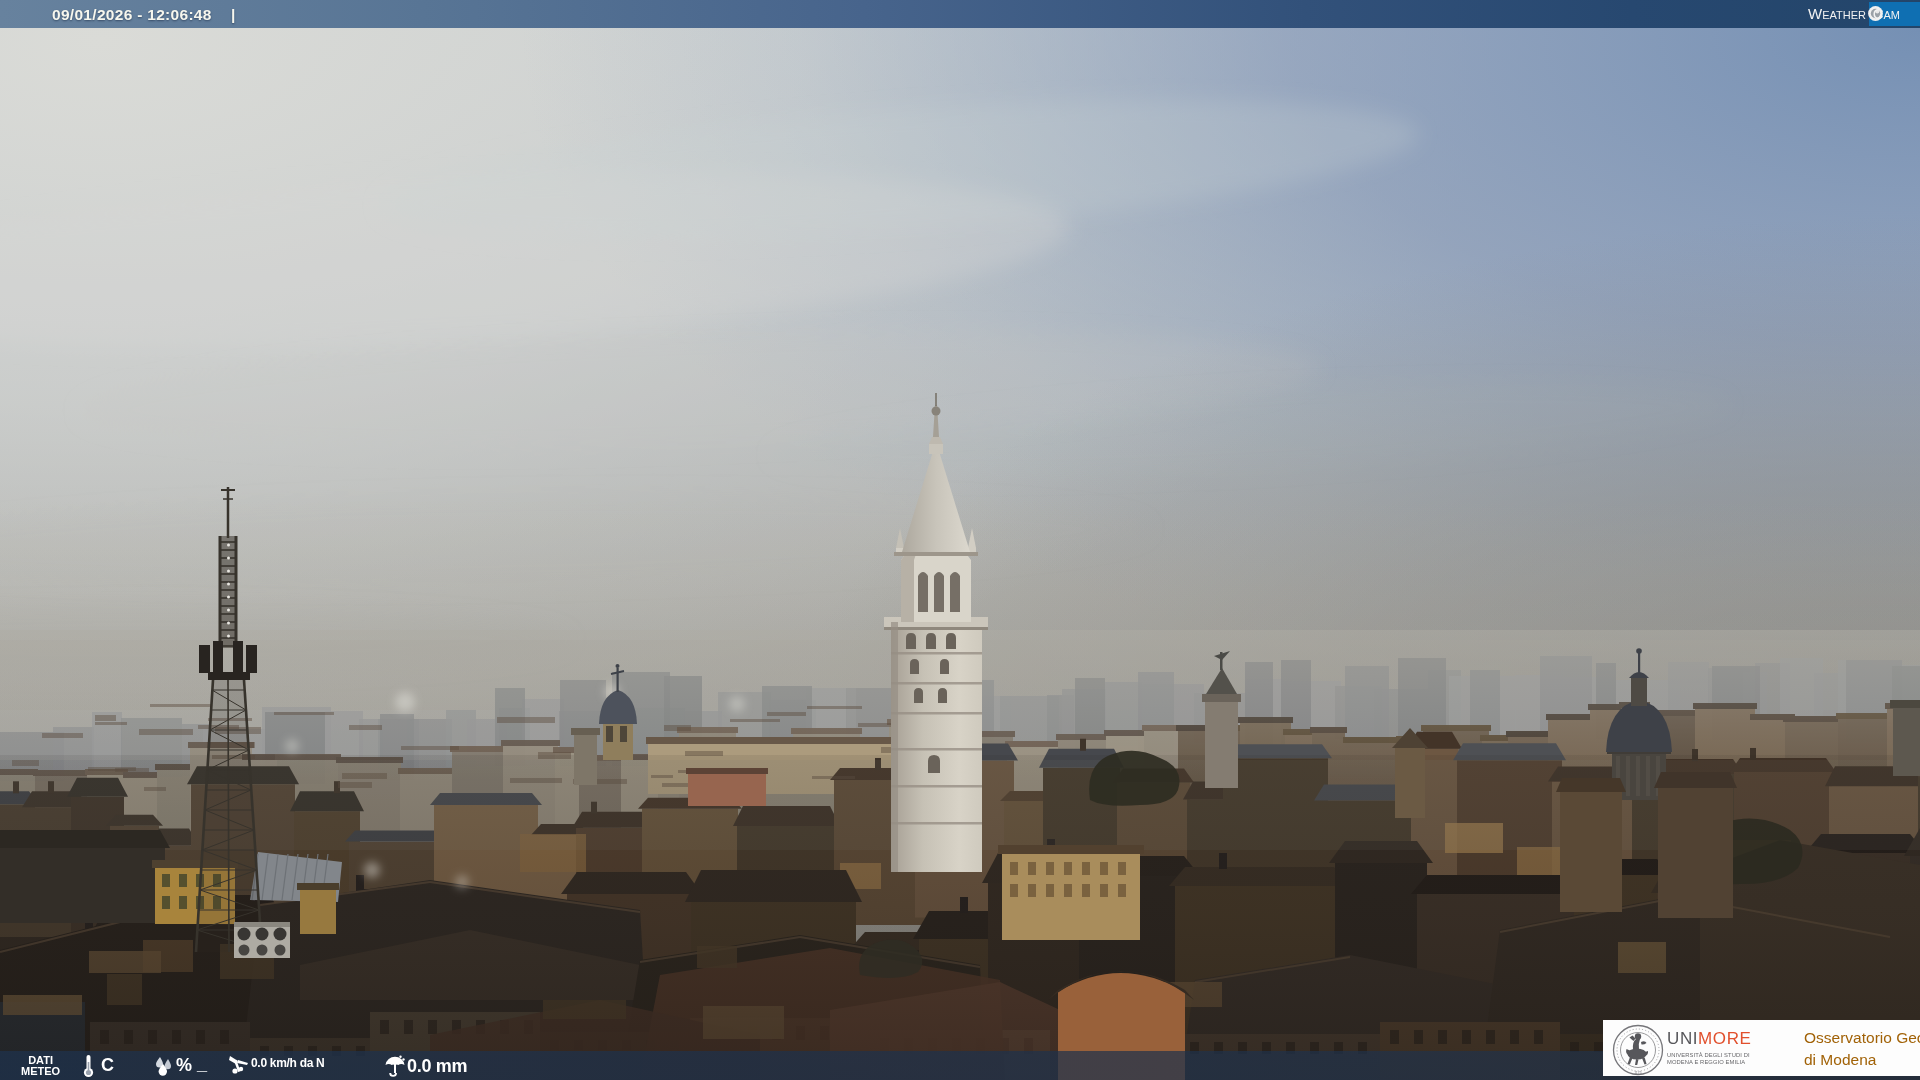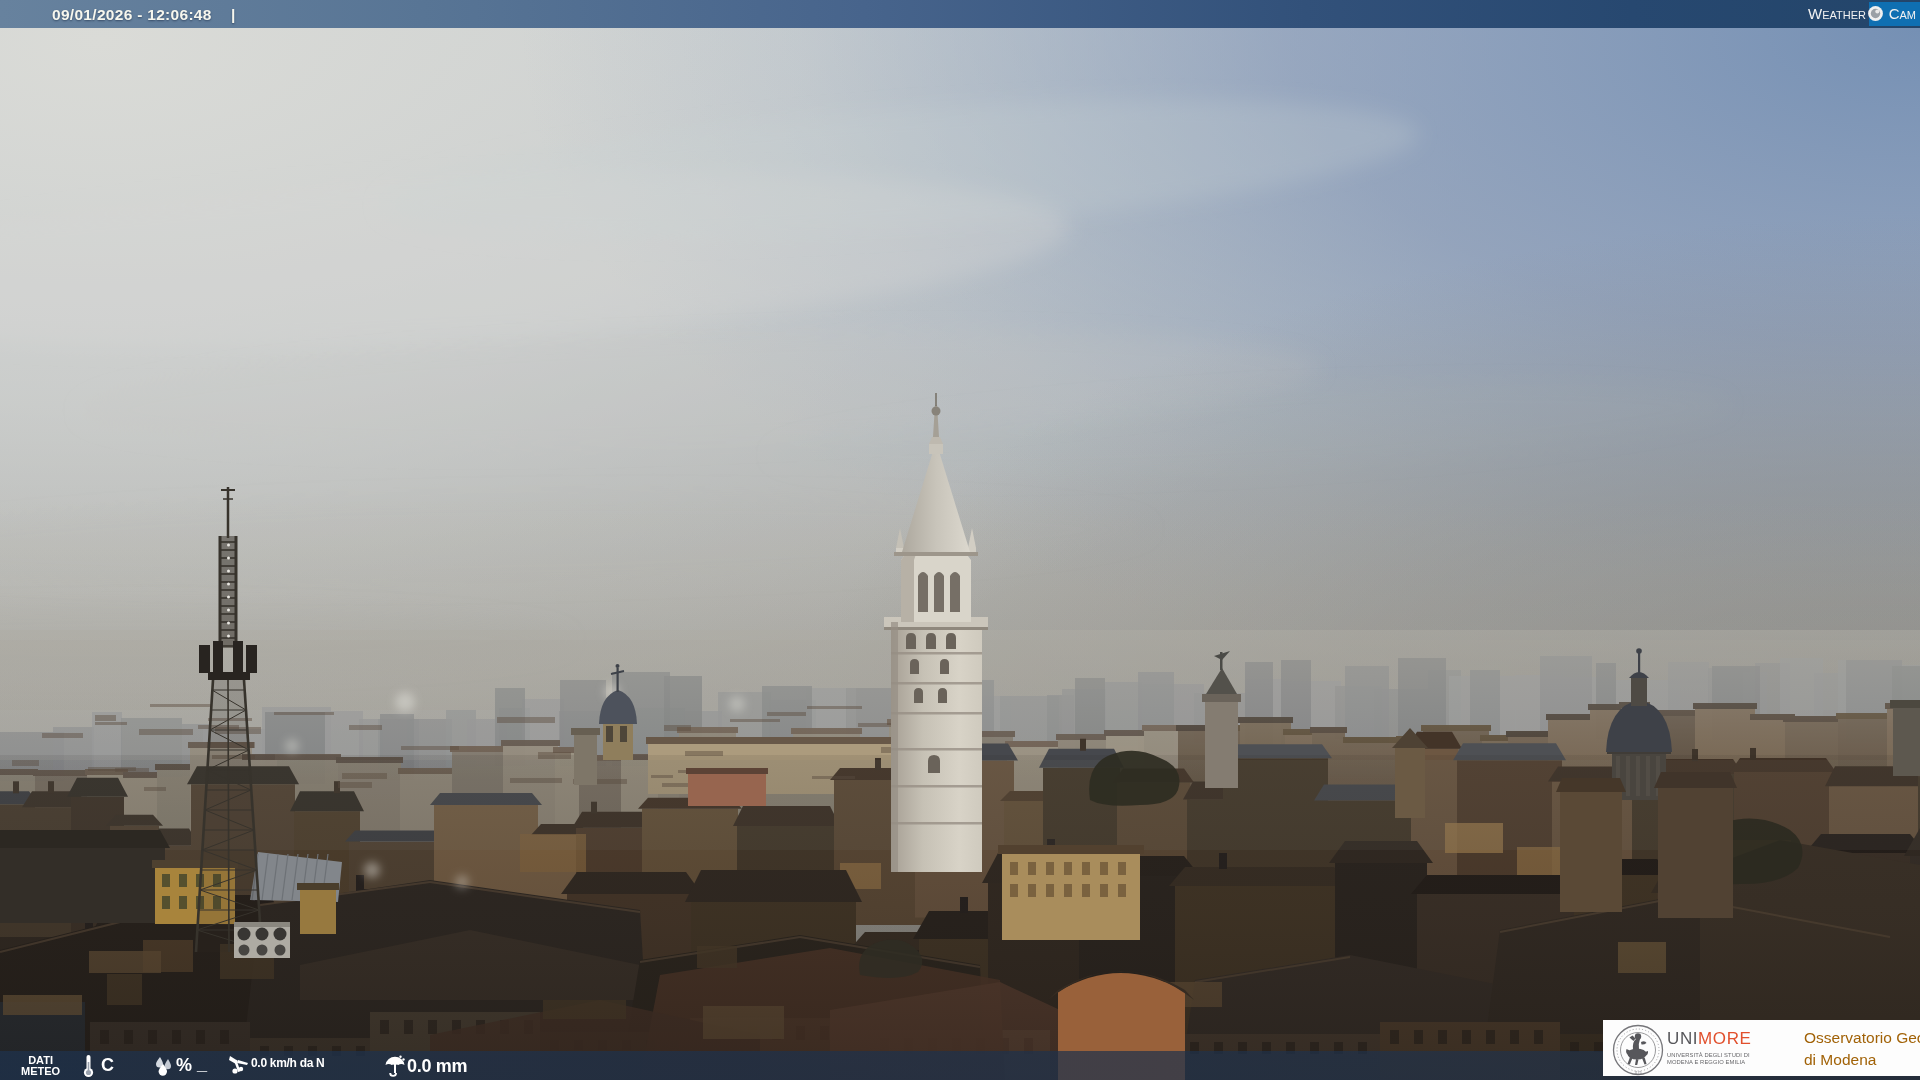--- a/index.html
+++ b/index.html
@@ -737,21 +737,21 @@
   <span class="t" style="left:52px;">09/01/2026 - 12:06:48</span>
   <span class="t" style="left:231px;">|</span>
   <div id="wcam">
     <div style="position:absolute; right:0; top:2px; width:51px; height:24px; background:#0f6fb2;"></div>
     <span class="wtxt" style="right:54px; top:5px;"><span style="font-size:15px;">W</span><span style="font-size:11px;">EATHER</span></span>
     <svg style="position:absolute; right:36px; top:5px;" width="17" height="17" viewBox="0 0 17 17">
       <circle cx="8.5" cy="8.5" r="7.4" fill="#f0f0f0"></circle>
       <circle cx="8.5" cy="8.5" r="4.7" fill="#9aa0a6"></circle>
       <circle cx="10.3" cy="6.6" r="2" fill="#e8e8e8"></circle>
     </svg>
-    <span class="wtxt" style="right:4px; top:5px;"><span style="font-size:15px;">C</span><span style="font-size:11px;">AM</span></span>
+    <span class="wtxt" style="right:20px; top:5px;"><span style="font-size:15px;">C</span><span style="font-size:11px;">AM</span></span>
   </div>
 </div>
 
 <div id="botbar">
   <span class="w" style="left:21px; top:4px; font-size:11px; line-height:10.5px; text-align:center;">DATI<br>METEO</span>
   <svg style="position:absolute; left:82px; top:3px;" width="13" height="24" viewBox="0 0 13 24">
     <rect x="4.5" y="1" width="4" height="15" rx="2" fill="#fff"></rect>
     <circle cx="6.5" cy="18.5" r="4.6" fill="#fff"></circle>
     <circle cx="6.5" cy="18.5" r="2.6" fill="#9aa2ae"></circle>
     <rect x="5.7" y="8" width="1.6" height="8" fill="#9aa2ae"></rect>

